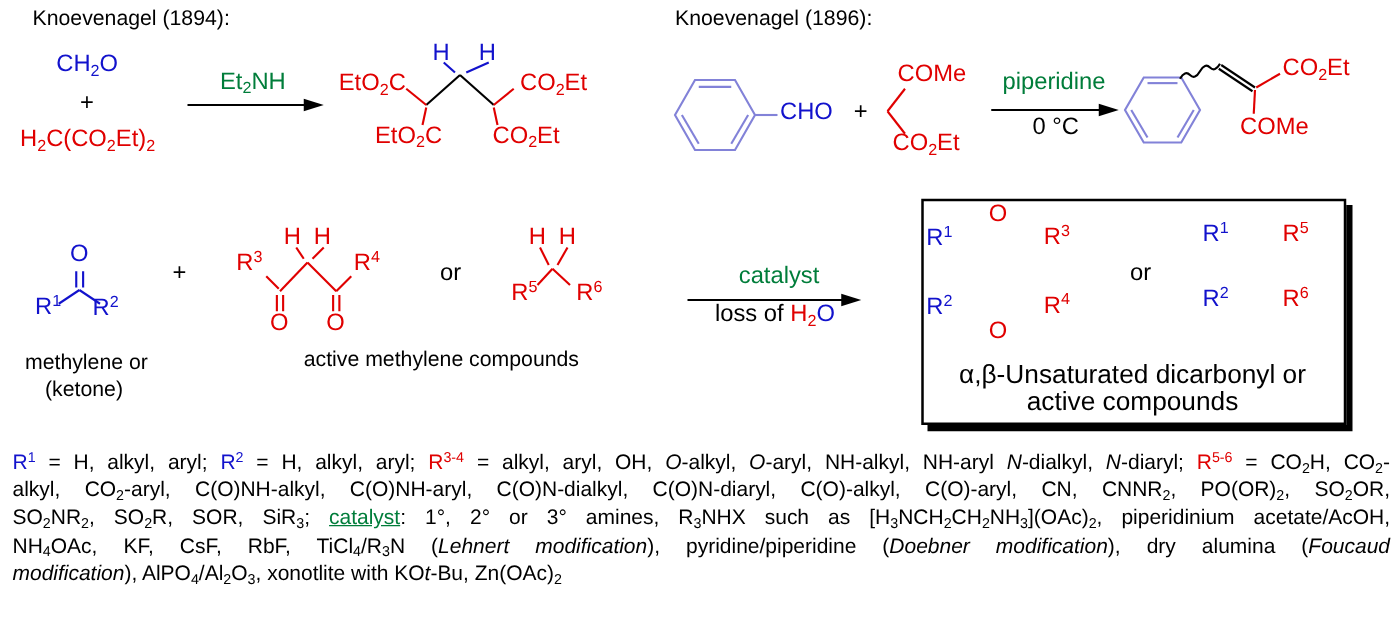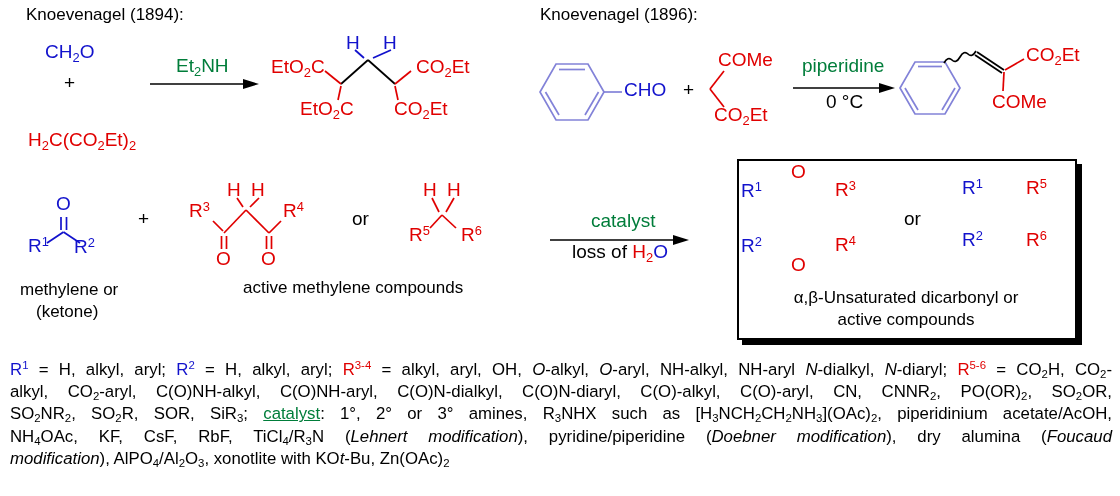--- a/index.html
+++ b/index.html
@@ -13,21 +13,21 @@
   .fb{fill:#000;stroke:none;}
   .lbl{position:absolute;white-space:nowrap;font-size:19px;line-height:1.05;}
   .sm{font-size:17px;}
   .blue{color:var(--blue);} .red{color:var(--red);} .green{color:var(--green);}
   sub,sup{font-size:68%;line-height:0;}
   sub{vertical-align:-0.28em;} sup{vertical-align:0.5em;}
   .cb{color:var(--blue);} .cr{color:var(--red);text-align:center;}
   .cg{color:var(--green);text-decoration:underline;}
   .box{position:absolute;left:737px;top:159px;width:336px;height:177px;border:2px solid #000;
        box-shadow:5px 5px 0 #000;background:#fff;}
-  .cap{position:absolute;text-align:center;font-size:17px;white-space:nowrap;}
+  .cap{position:absolute;text-align:center;font-size:21px;white-space:nowrap;}
   .foot{position:absolute;left:10px;top:359px;width:1102px;font-size:16.8px;line-height:22.2px;}
   .jl{text-align:justify;text-align-last:justify;}
 </style>
 </head>
 <body>
 
 <div class="canvas">
 
   <svg class="overlay" width="1120" height="496" viewBox="0 0 1120 496">
     <g>
@@ -125,21 +125,21 @@
       <line class="sred" x1="1003" y1="212" x2="1017" y2="212"></line>
       <line class="sred" x1="1003" y1="217" x2="1017" y2="217"></line>
       <line class="sred" x1="1019" y1="209" x2="1030" y2="197"></line>
       <line class="sred" x1="1019" y1="220" x2="1030" y2="233"></line>
     </g>
   </svg>
 
   <div class="lbl sm" style="left:10px;top:6px;margin-left:16px;">Knoevenagel (1894):</div>
   <div class="lbl blue" style="left:45px;top:42px;">CH<sub>2</sub>O</div>
   <div class="lbl" style="left:64px;top:73px;">+</div>
-  <div class="lbl red" style="left:28px;top:102px;margin-top:28px;">H<sub>2</sub>C(CO<sub>2</sub>Et)<sub>2</sub></div>
+  <div class="lbl red" style="left:16px;top:102px;">H<sub>2</sub>C(CO<sub>2</sub>Et)<sub>2</sub></div>
   <div class="lbl green" style="left:176px;top:56px;">Et<sub>2</sub>NH</div>
   <div class="lbl red" style="left:271px;top:57px;">EtO<sub>2</sub>C</div>
   <div class="lbl blue" style="left:346px;top:33px;">H</div>
   <div class="lbl blue" style="left:383px;top:33px;">H</div>
   <div class="lbl red" style="left:416px;top:57px;">CO<sub>2</sub>Et</div>
   <div class="lbl red" style="left:300px;top:99px;">EtO<sub>2</sub>C</div>
   <div class="lbl red" style="left:394px;top:99px;">CO<sub>2</sub>Et</div>
 
   <div class="lbl sm" style="left:540px;top:6px;">Knoevenagel (1896):</div>
   <div class="lbl blue" style="left:624px;top:80px;">CHO</div>

